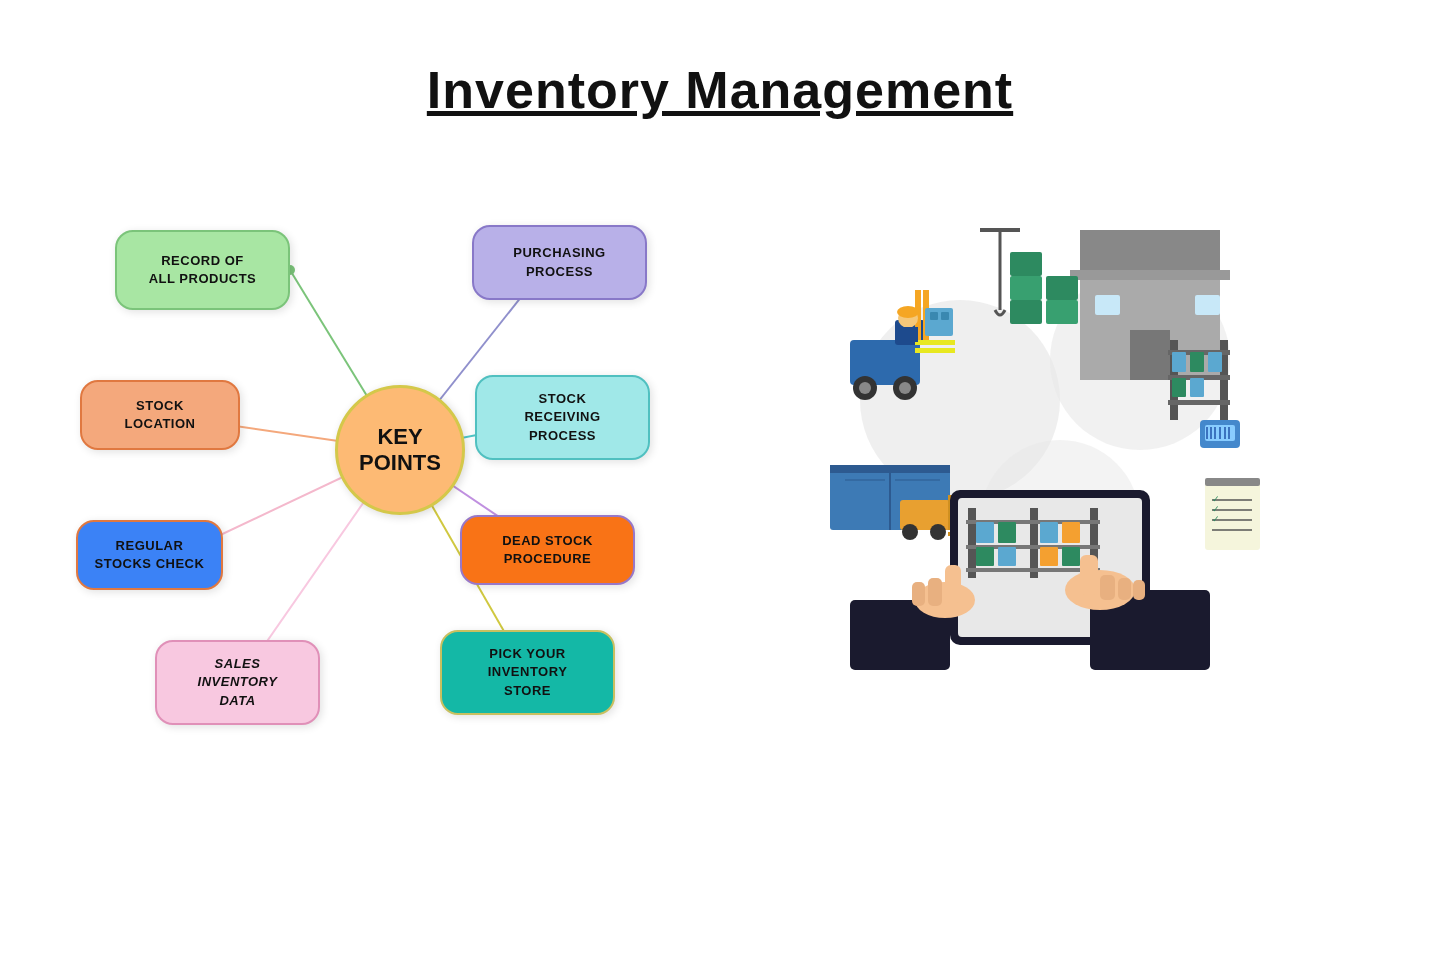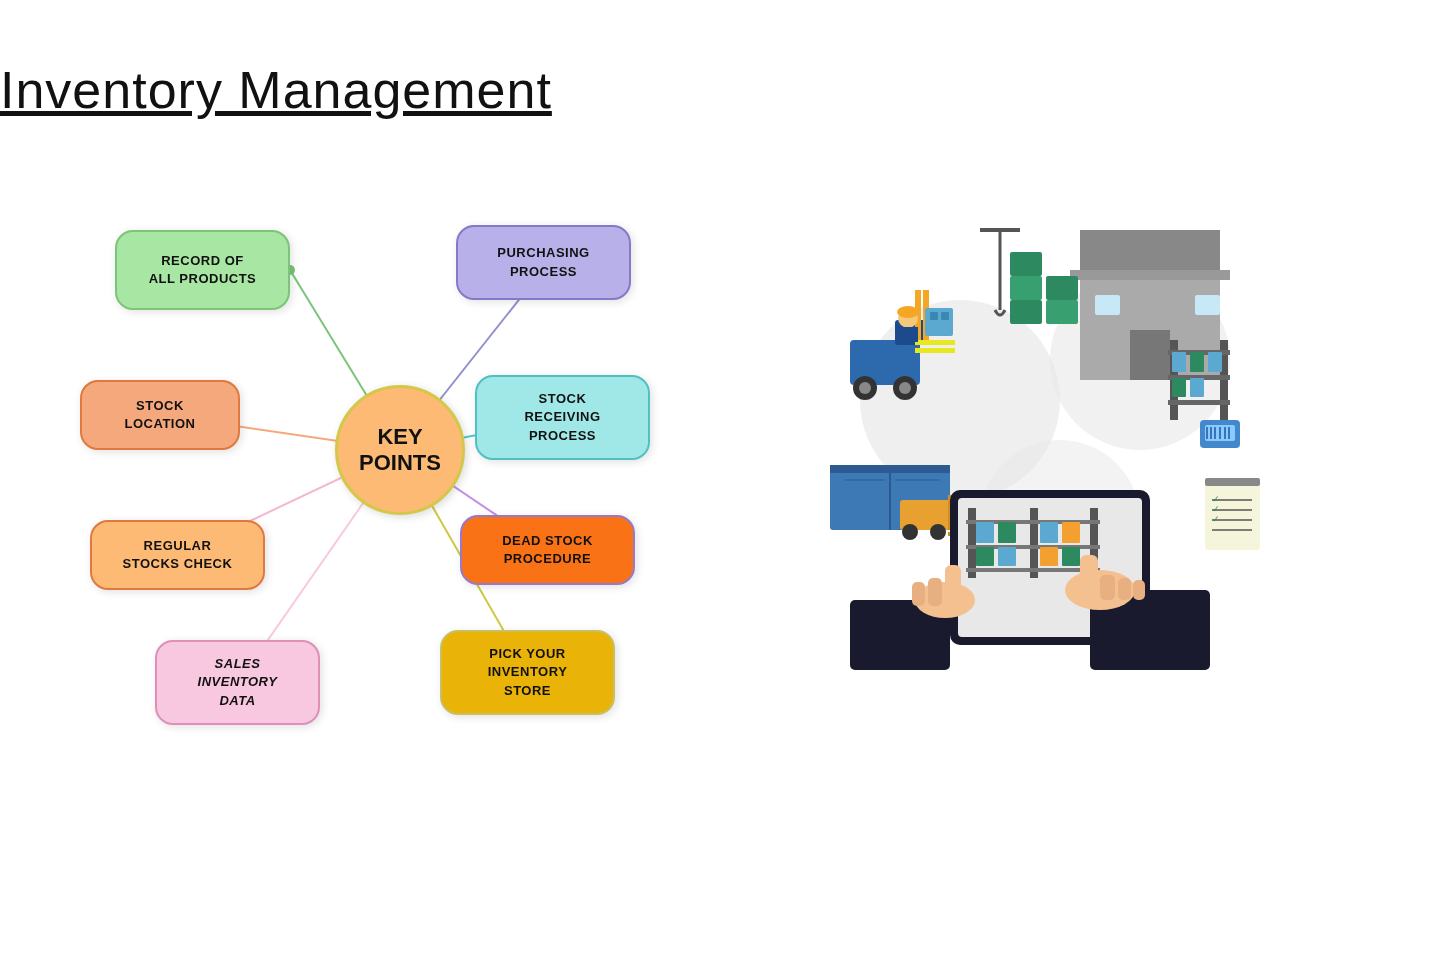--- a/index.html
+++ b/index.html
@@ -5,23 +5,24 @@
     * { margin: 0; padding: 0; box-sizing: border-box; }
     body {
       width: 1440px;
       height: 960px;
       background: #ffffff;
       font-family: Arial, sans-serif;
       overflow: hidden;
     }
 
     .page-title {
+      text-align: center;
       padding-top: 60px;
       font-size: 52px;
-      font-weight: 400;
+      font-weight: 700;
       color: #111111;
       text-decoration: underline;
       letter-spacing: 1px;
     }
 
     .main-content {
       display: flex;
       flex-direction: row;
       align-items: center;
       justify-content: flex-start;
@@ -133,26 +134,26 @@
     </svg>
 
     <div class="center-node" style="left: 340px; top: 300px;">
       <span>KEY
 POINTS</span>
     </div>
 
     <div id="branches-container">
         <div class="branch-node" style="left: 55px; top: 80px; width: 175px; height: 80px; background: rgb(168, 230, 163); border: 2px solid rgb(123, 196, 122);">RECORD OF<br>ALL PRODUCTS</div>
         <div class="branch-node" style="left: 20px; top: 230px; width: 160px; height: 70px; background: rgb(244, 168, 124); border: 2px solid rgb(224, 120, 64);">STOCK<br>LOCATION</div>
-        <div class="branch-node" style="left: 30px; top: 370px; width: 175px; height: 70px; background: #fdba74; border: 2px solid rgb(224, 120, 64);">REGULAR<br>STOCKS CHECK</div>
+        <div class="branch-node" style="left: 16px; top: 370px; width: 147px; height: 70px; background: #3b82f6; border: 2px solid rgb(224, 120, 64);">REGULAR<br>STOCKS CHECK</div>
         <div class="branch-node" style="left: 95px; top: 490px; width: 165px; height: 85px; background: rgb(248, 200, 224); border: 2px solid rgb(224, 144, 184); font-style: italic;">SALES<br>INVENTORY<br>DATA</div>
-        <div class="branch-node" style="left: 396px; top: 75px; width: 175px; height: 75px; background: rgb(184, 176, 232); border: 2px solid rgb(136, 120, 200);">PURCHASING<br>PROCESS</div>
+        <div class="branch-node" style="left: 412px; top: 75px; width: 175px; height: 75px; background: rgb(184, 176, 232); border: 2px solid rgb(136, 120, 200);">PURCHASING<br>PROCESS</div>
         <div class="branch-node" style="left: 415px; top: 225px; width: 175px; height: 85px; background: rgb(160, 232, 232); border: 2px solid rgb(80, 192, 192);">STOCK<br>RECEIVING<br>PROCESS</div>
         <div class="branch-node" style="left: 400px; top: 365px; width: 175px; height: 70px; background: #f97316; border: 2px solid rgb(152, 120, 200);">DEAD STOCK<br>PROCEDURE</div>
-        <div class="branch-node" style="left: 380px; top: 480px; width: 175px; height: 85px; background: #eab308; border: 2px solid rgb(200, 192, 96);">PICK YOUR<br>INVENTORY<br>STORE</div>
+        <div class="branch-node" style="left: 380px; top: 480px; width: 175px; height: 85px; background: #14b8a6; border: 2px solid rgb(200, 192, 96);">PICK YOUR<br>INVENTORY<br>STORE</div>
       </div>
   </div>
 
   <div class="illustration">
     <svg width="480" height="480" viewBox="0 0 480 480">
 
       <circle cx="160" cy="200" r="100" fill="#e8e8e8" opacity="0.7"></circle>
       <circle cx="340" cy="160" r="90" fill="#e8e8e8" opacity="0.6"></circle>
       <circle cx="260" cy="320" r="80" fill="#e8e8e8" opacity="0.5"></circle>
 

